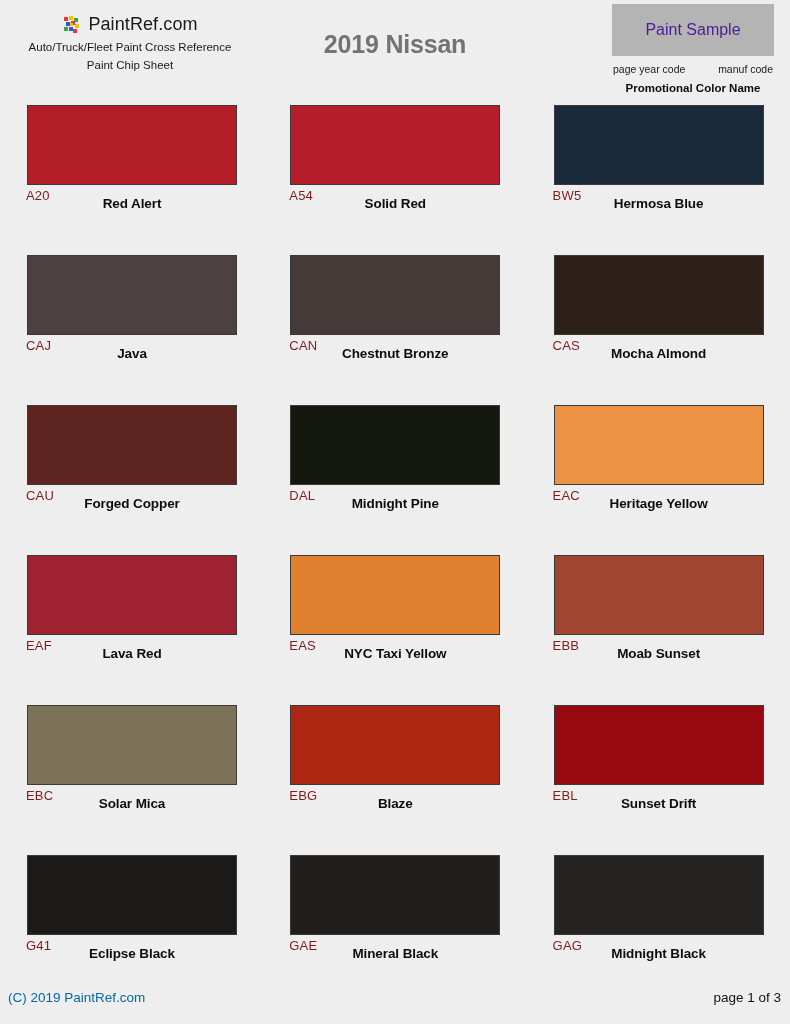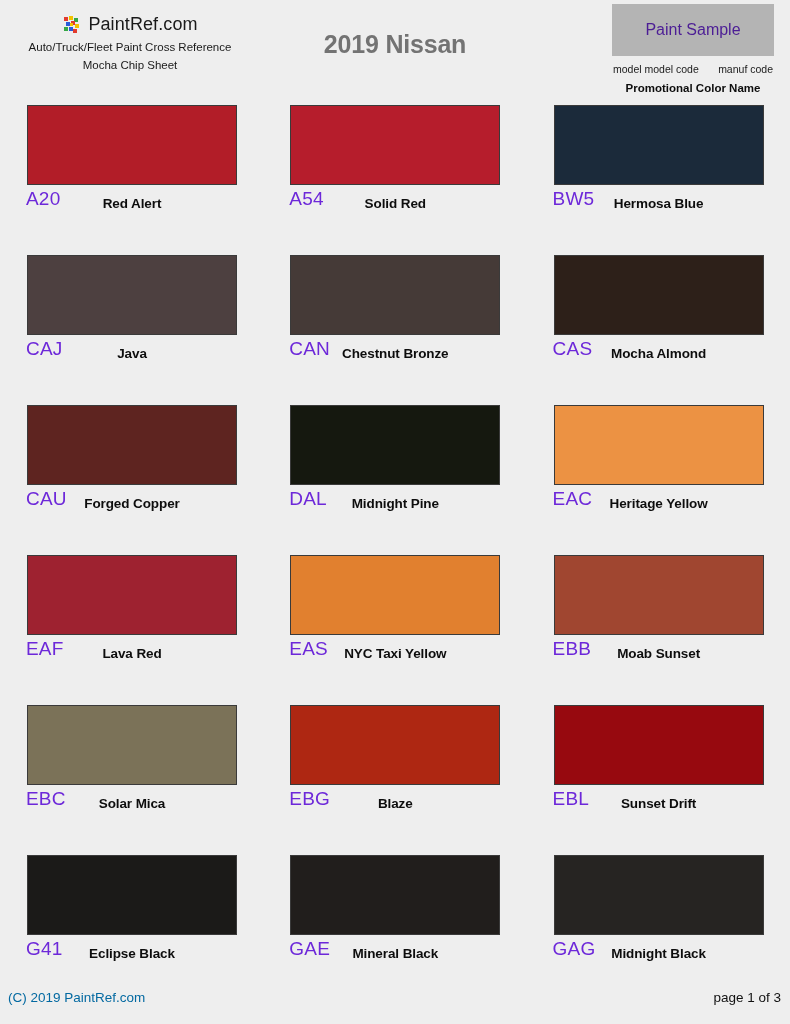--- a/index.html
+++ b/index.html
@@ -134,22 +134,22 @@
     width: 210px;
     height: 80px;
     border: 1px solid #3a3a3a;
     box-sizing: border-box;
     background-repeat: repeat;
   }
   .chip-code {
     position: absolute;
     left: 26px;
     top: 87px;
-    font-size: 19px;
-    color: #6d28d9;
+    font-size: 13px;
+    color: #7f1d1d;
     letter-spacing: 0.2px;
   }
   .chip-name {
     position: absolute;
     left: 27px;
     top: 95px;
     width: 210px;
     text-align: center;
     font-size: 13.5px;
     font-weight: bold;
@@ -197,31 +197,31 @@
           <rect x="13" y="9" width="4" height="4" fill="#f2c200"></rect>
           <rect x="2" y="12" width="4" height="4" fill="#35a845"></rect>
           <rect x="7" y="12" width="4" height="4" fill="#2a5cd8"></rect>
           <rect x="11" y="14" width="4" height="4" fill="#e23b2e"></rect>
           <rect x="8" y="8" width="3" height="3" fill="#f2c200"></rect>
         </svg>
       </span>
       <span class="brand-name">PaintRef.com</span>
     </div>
     <div class="brand-tag1">Auto/Truck/Fleet Paint Cross Reference</div>
-    <div class="brand-tag2">Mocha Chip Sheet</div>
+    <div class="brand-tag2">Paint Chip Sheet</div>
   </div>
 
   <div class="sheet-title">2019 Nissan</div>
 
   <div class="legend">
     <div class="legend-swatch">
       <span>Paint Sample</span>
     </div>
     <div class="legend-codes">
-      <span>model model code</span>
+      <span>page year code</span>
       <span>manuf code</span>
     </div>
     <div class="legend-promo">Promotional Color Name</div>
   </div>
 
 </div>
 
 <div class="grid" id="chip-grid">
     <div class="chip-row">
       <div class="chip-cell">

